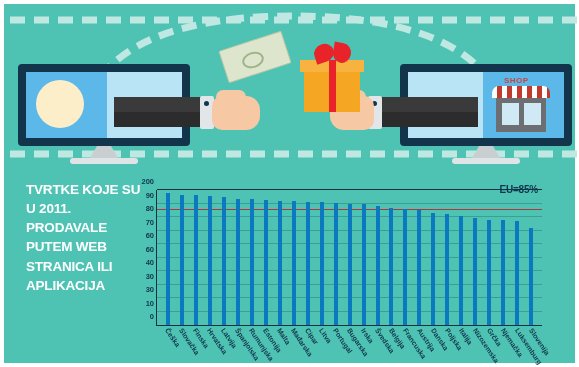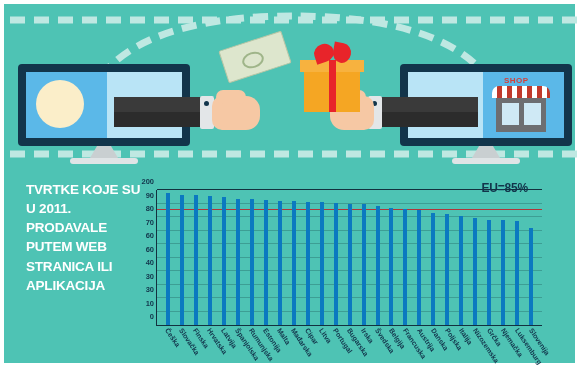--- a/index.html
+++ b/index.html
@@ -65,21 +65,21 @@
   
   .chart-wrap { position:absolute; left:130px; top:180px; width:420px; height:185px; }
   .plot {
     position:absolute; left:22px; top:6px; right:12px; height:136px;
     border-left:1.5px solid #13313f; border-bottom:1.5px solid #13313f;
   }
   .gridline { position:absolute; left:0; right:0; height:1px; background:#2f7f7a; opacity:.55; }
   .gridline.top { background:#13313f; opacity:1; }
   .eu-line { position:absolute; left:0; right:0; height:1.5px; background:#b2353a; }
   .eu-label {
-    position:absolute; right:14px; color:#12354b; font-weight:bold; font-size:12px;
+    position:absolute; right:4px; color:#12354b; font-weight:bold; font-size:10px;
     letter-spacing:-0.2px;
   }
   .ytick {
     position:absolute; right:100%; margin-right:3px; transform:translateY(-50%);
     font-size:7.5px; color:#12354b; font-weight:bold; white-space:nowrap;
   }
   .bars { position:absolute; left:0; right:0; bottom:0; top:0; display:flex;
           align-items:flex-end; justify-content:space-between; padding:0 4px; }
   .bar-slot { position:relative; flex:1 1 0; height:100%; display:flex;
               align-items:flex-end; justify-content:center; }

